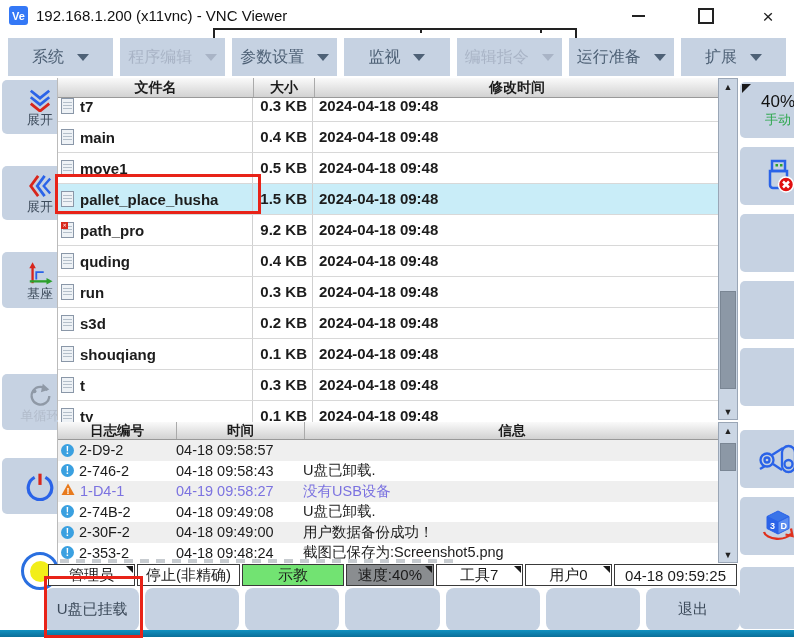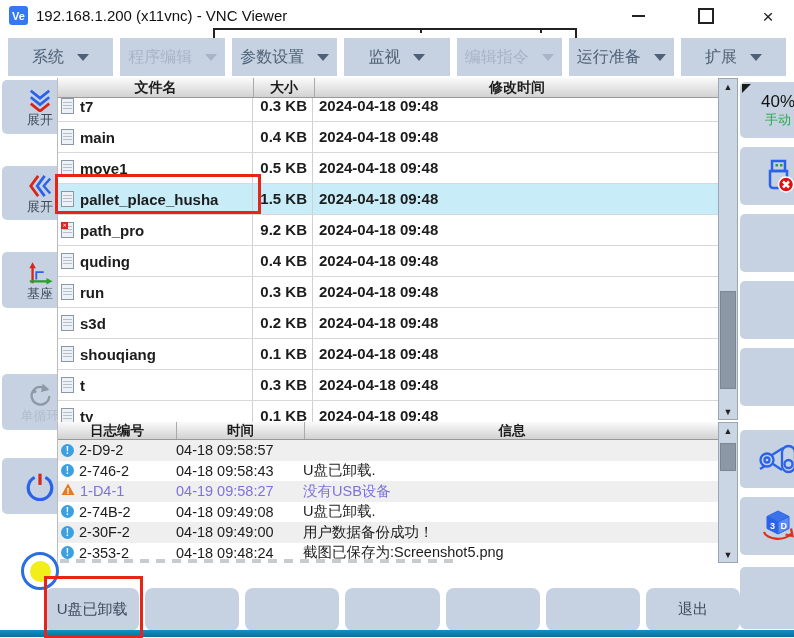--- a/index.html
+++ b/index.html
@@ -436,23 +436,32 @@
       <path d="M29 7.5 L18 13 L18 25 L29 19.5 Z" fill="#5b8df0" stroke="#2a63e8"></path>
       <text x="10" y="20" font-size="9" fill="#fff" font-weight="bold">3</text>
       <text x="20.5" y="20" font-size="9" fill="#fff" font-weight="bold">D</text>
       <path d="M4 23 a14 8 0 0 0 27 1.5" fill="none" stroke="#e0301c" stroke-width="2.3"></path>
       <path d="M31 19.5 L32.5 27 L25.5 25.5" fill="none" stroke="#e0301c" stroke-width="2.3"></path>
     </svg>
   </div>
 
   <div class="sbtn" style="left:740px;top:567px;height:62px;"></div>
 
+  <div class="statusbar" id="statusbar">
+      <div class="seg cnr">管理员</div>
+      <div class="seg">停止(非精确)</div>
+      <div class="seg seg-green">示教</div>
+      <div class="seg seg-dark cnr">速度:40%</div>
+      <div class="seg cnr">工具7</div>
+      <div class="seg cnr">用户0</div>
+      <div class="seg">04-18 09:59:25</div>
+    </div>
 
   <div class="bottombar" id="bottombar">
-      <div class="bbtn">U盘已卸载</div>
+      <div class="bbtn">U盘已挂载</div>
       <div class="bbtn"></div>
       <div class="bbtn"></div>
       <div class="bbtn"></div>
       <div class="bbtn"></div>
       <div class="bbtn"></div>
       <div class="bbtn">退出</div>
     </div>
 
   <div class="bluestrip"></div>
 

